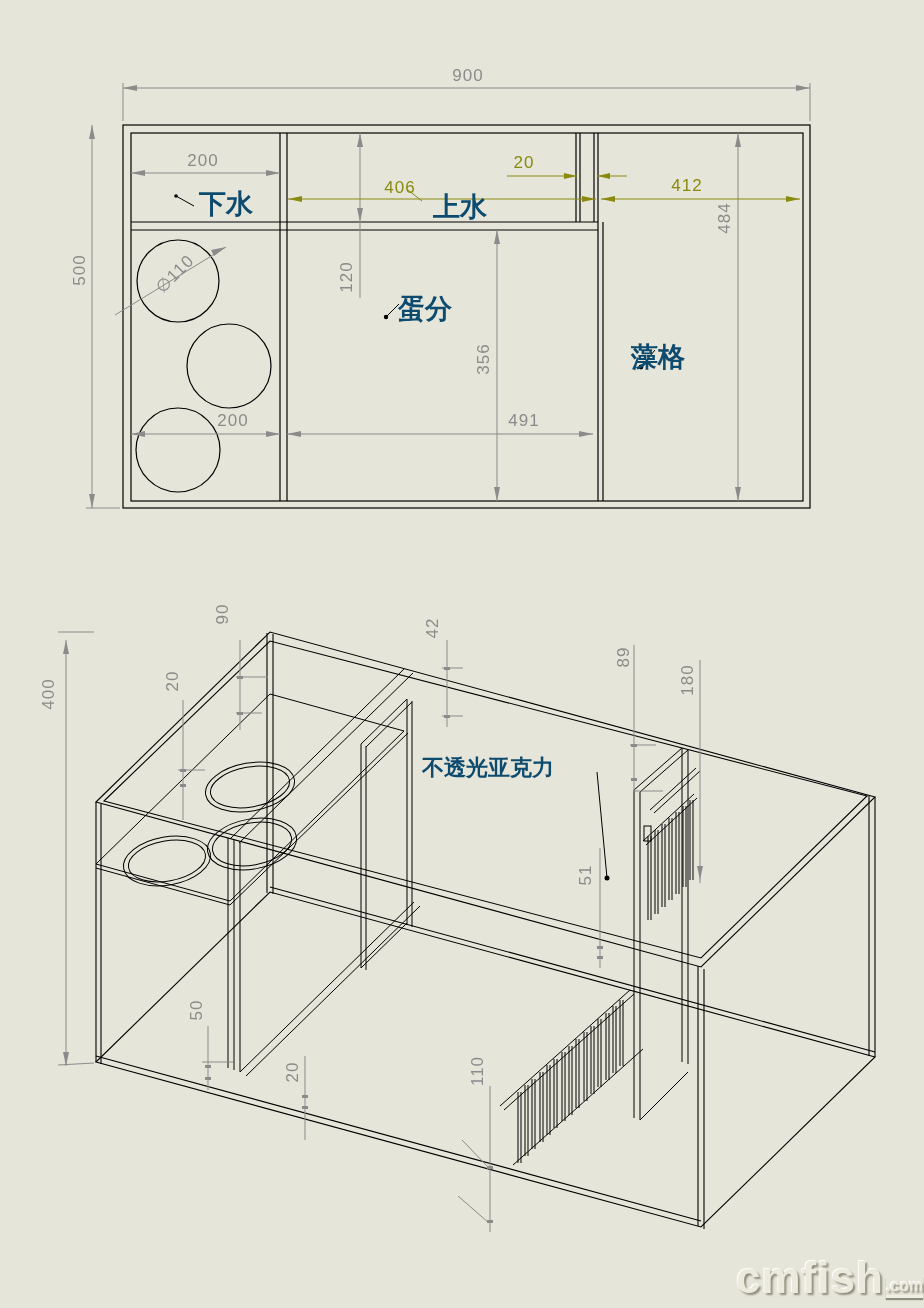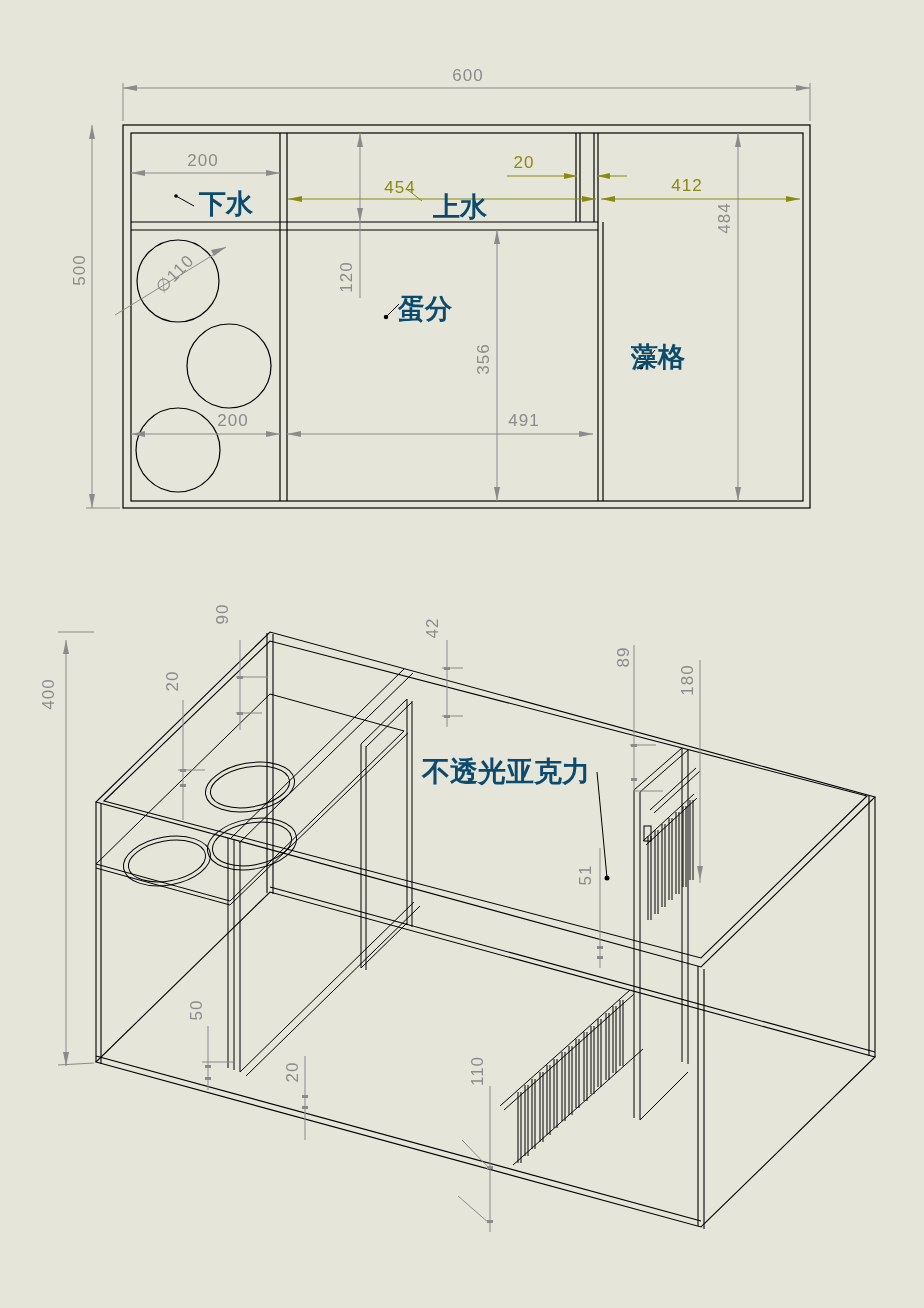--- a/index.html
+++ b/index.html
@@ -5,21 +5,21 @@
   html,body{margin:0;padding:0;background:#e6e5d9;}
   #stage{position:relative;width:924px;height:1308px;background:#e6e5d9;overflow:hidden;
          font-family:"Liberation Sans", sans-serif;}
   svg{position:absolute;left:0;top:0;}
   .txt{position:absolute;white-space:nowrap;transform:translate(-50%,-50%);}
   .dim{font-size:17px;color:#8b8b8b;letter-spacing:1px;}
   .dim.olive{color:#8a8a10;}
   .rot{transform:translate(-50%,-50%) rotate(-90deg);}
   .rot45{transform:translate(-50%,-50%) rotate(-45deg);}
   .cjk{font-size:27px;font-weight:bold;color:#0c4a6e;}
-  .cjk.big{font-size:28px;}
+  .cjk.big{font-size:22px;}
   .anchorleft{transform:none;}
   #watermark{position:absolute;left:736px;top:1258px;color:#eceadd;
              text-shadow:2px 2px 2px #8f8d7c, -1px -1px 1px #ffffff;
              font-weight:bold;display:flex;align-items:flex-end;}
   #wm-brand{font-size:44px;line-height:40px;letter-spacing:1px;}
   #wm-suffix{font-size:16px;line-height:18px;border-bottom:3px solid #efeee2;
              box-shadow:0 2px 1px #8f8d7c;margin-left:2px;}
 </style>
 </head>
 <body>
@@ -283,25 +283,25 @@
         <line x1="458" y1="1196" x2="489" y2="1223"></line>
     <rect x="487" y="1166" width="6" height="3" stroke="none"></rect>
         <rect x="487" y="1220" width="6" height="3" stroke="none"></rect>
   </g>
   <g stroke="#000" stroke-width="1" fill="#000">
     <line x1="597" y1="772" x2="607" y2="878"></line>
     <circle cx="607" cy="878" r="2.5" stroke="none"></circle>
   </g>
 </svg>
 
-<div class="txt dim" style="left:468px;top:76px">600</div>
+<div class="txt dim" style="left:468px;top:76px">900</div>
 <div class="txt dim rot" style="left:80px;top:270px">500</div>
 <div class="txt dim" style="left:203px;top:161px">200</div>
 <div class="txt dim rot" style="left:347px;top:277px">120</div>
-<div class="txt dim olive" style="left:400px;top:188px">454</div>
+<div class="txt dim olive" style="left:400px;top:188px">406</div>
 <div class="txt dim olive" style="left:524px;top:163px">20</div>
 <div class="txt dim olive" style="left:687px;top:186px">412</div>
 <div class="txt dim rot" style="left:725px;top:218px">484</div>
 <div class="txt dim rot45" style="left:175px;top:274px">∅110</div>
 <div class="txt dim" style="left:233px;top:421px">200</div>
 <div class="txt dim" style="left:524px;top:421px">491</div>
 <div class="txt dim rot" style="left:484px;top:359px">356</div>
 <div class="txt cjk" style="left:226px;top:204px">下水</div>
 <div class="txt cjk" style="left:460px;top:207px">上水</div>
 <div class="txt cjk" style="left:425px;top:309px">蛋分</div>
@@ -312,14 +312,18 @@
 <div class="txt dim rot" style="left:223px;top:614px">90</div>
 <div class="txt dim rot" style="left:433px;top:628px">42</div>
 <div class="txt dim rot" style="left:624px;top:657px">89</div>
 <div class="txt dim rot" style="left:688px;top:680px">180</div>
 <div class="txt dim rot" style="left:586px;top:875px">51</div>
 <div class="txt dim rot" style="left:197px;top:1010px">50</div>
 <div class="txt dim rot" style="left:293px;top:1072px">20</div>
 <div class="txt dim rot" style="left:478px;top:1071px">110</div>
 <div class="txt cjk big anchorleft" style="left:422px;top:753px;transform:none">不透光亚克力</div>
 
-
+<div id="watermark">
+  <span id="wm-brand">cmfish</span>
+  <span id="wm-suffix">.com</span>
 </div>
 
+</div>
+
 </body></html>

